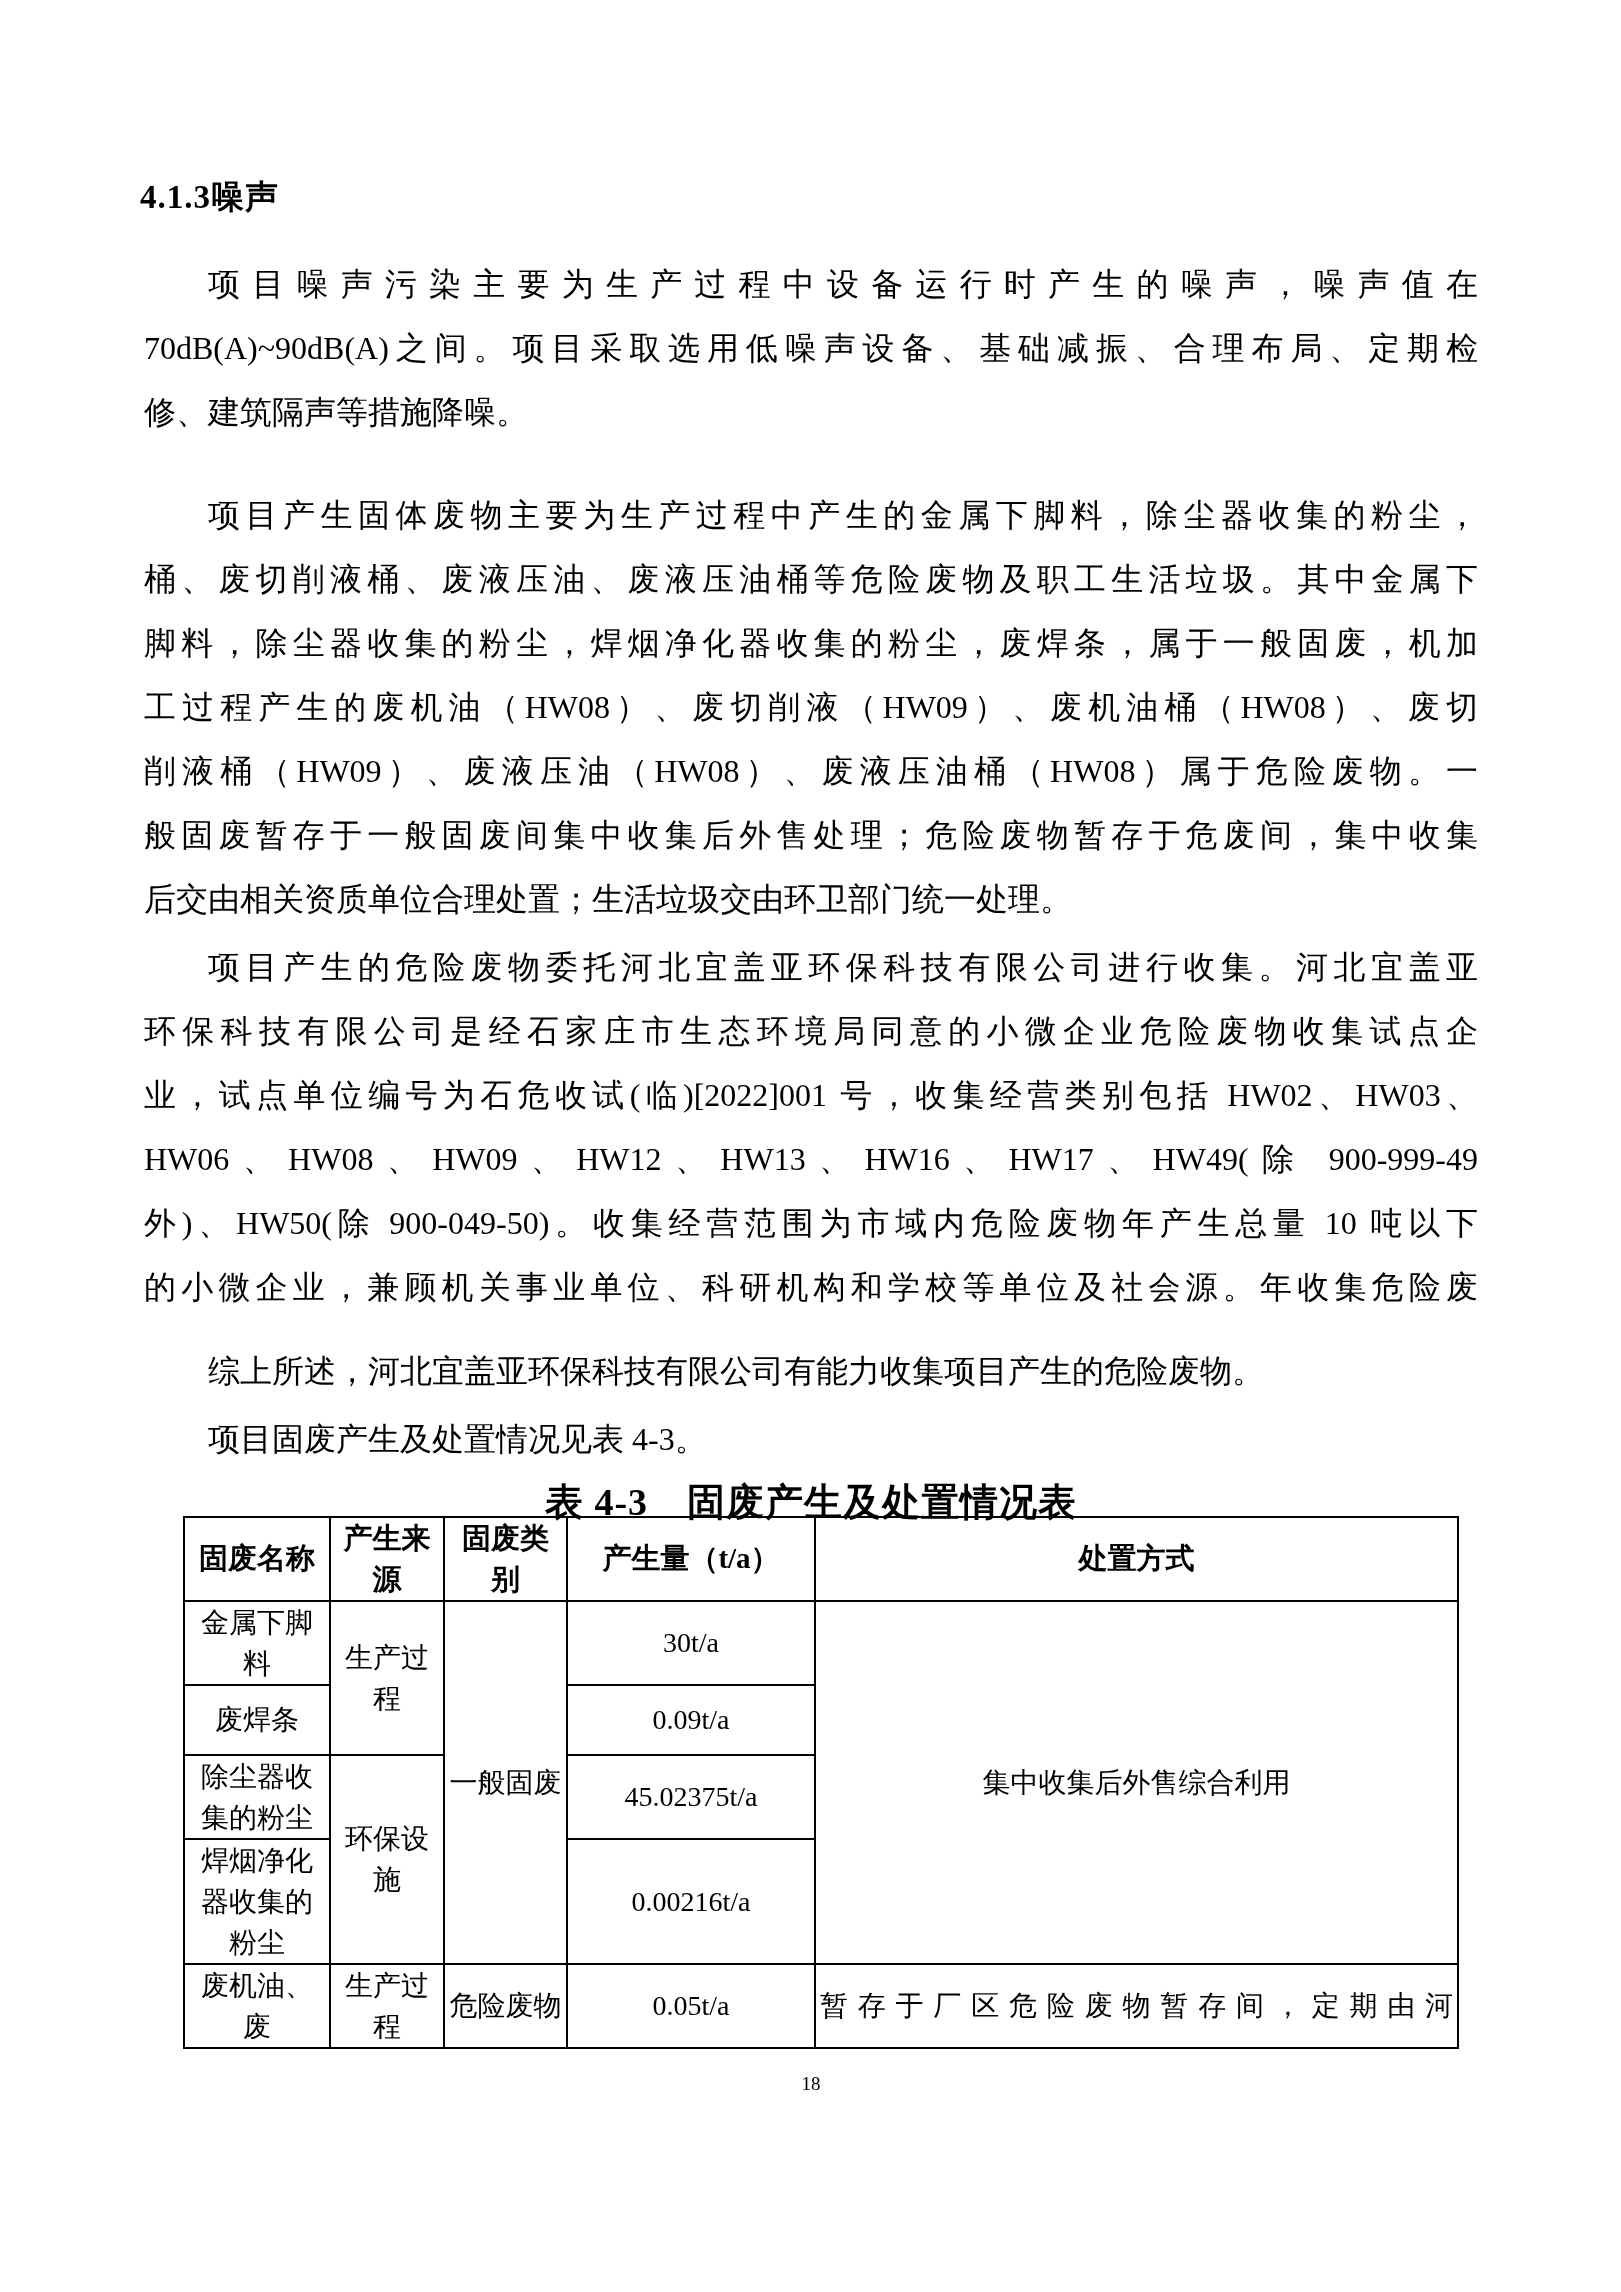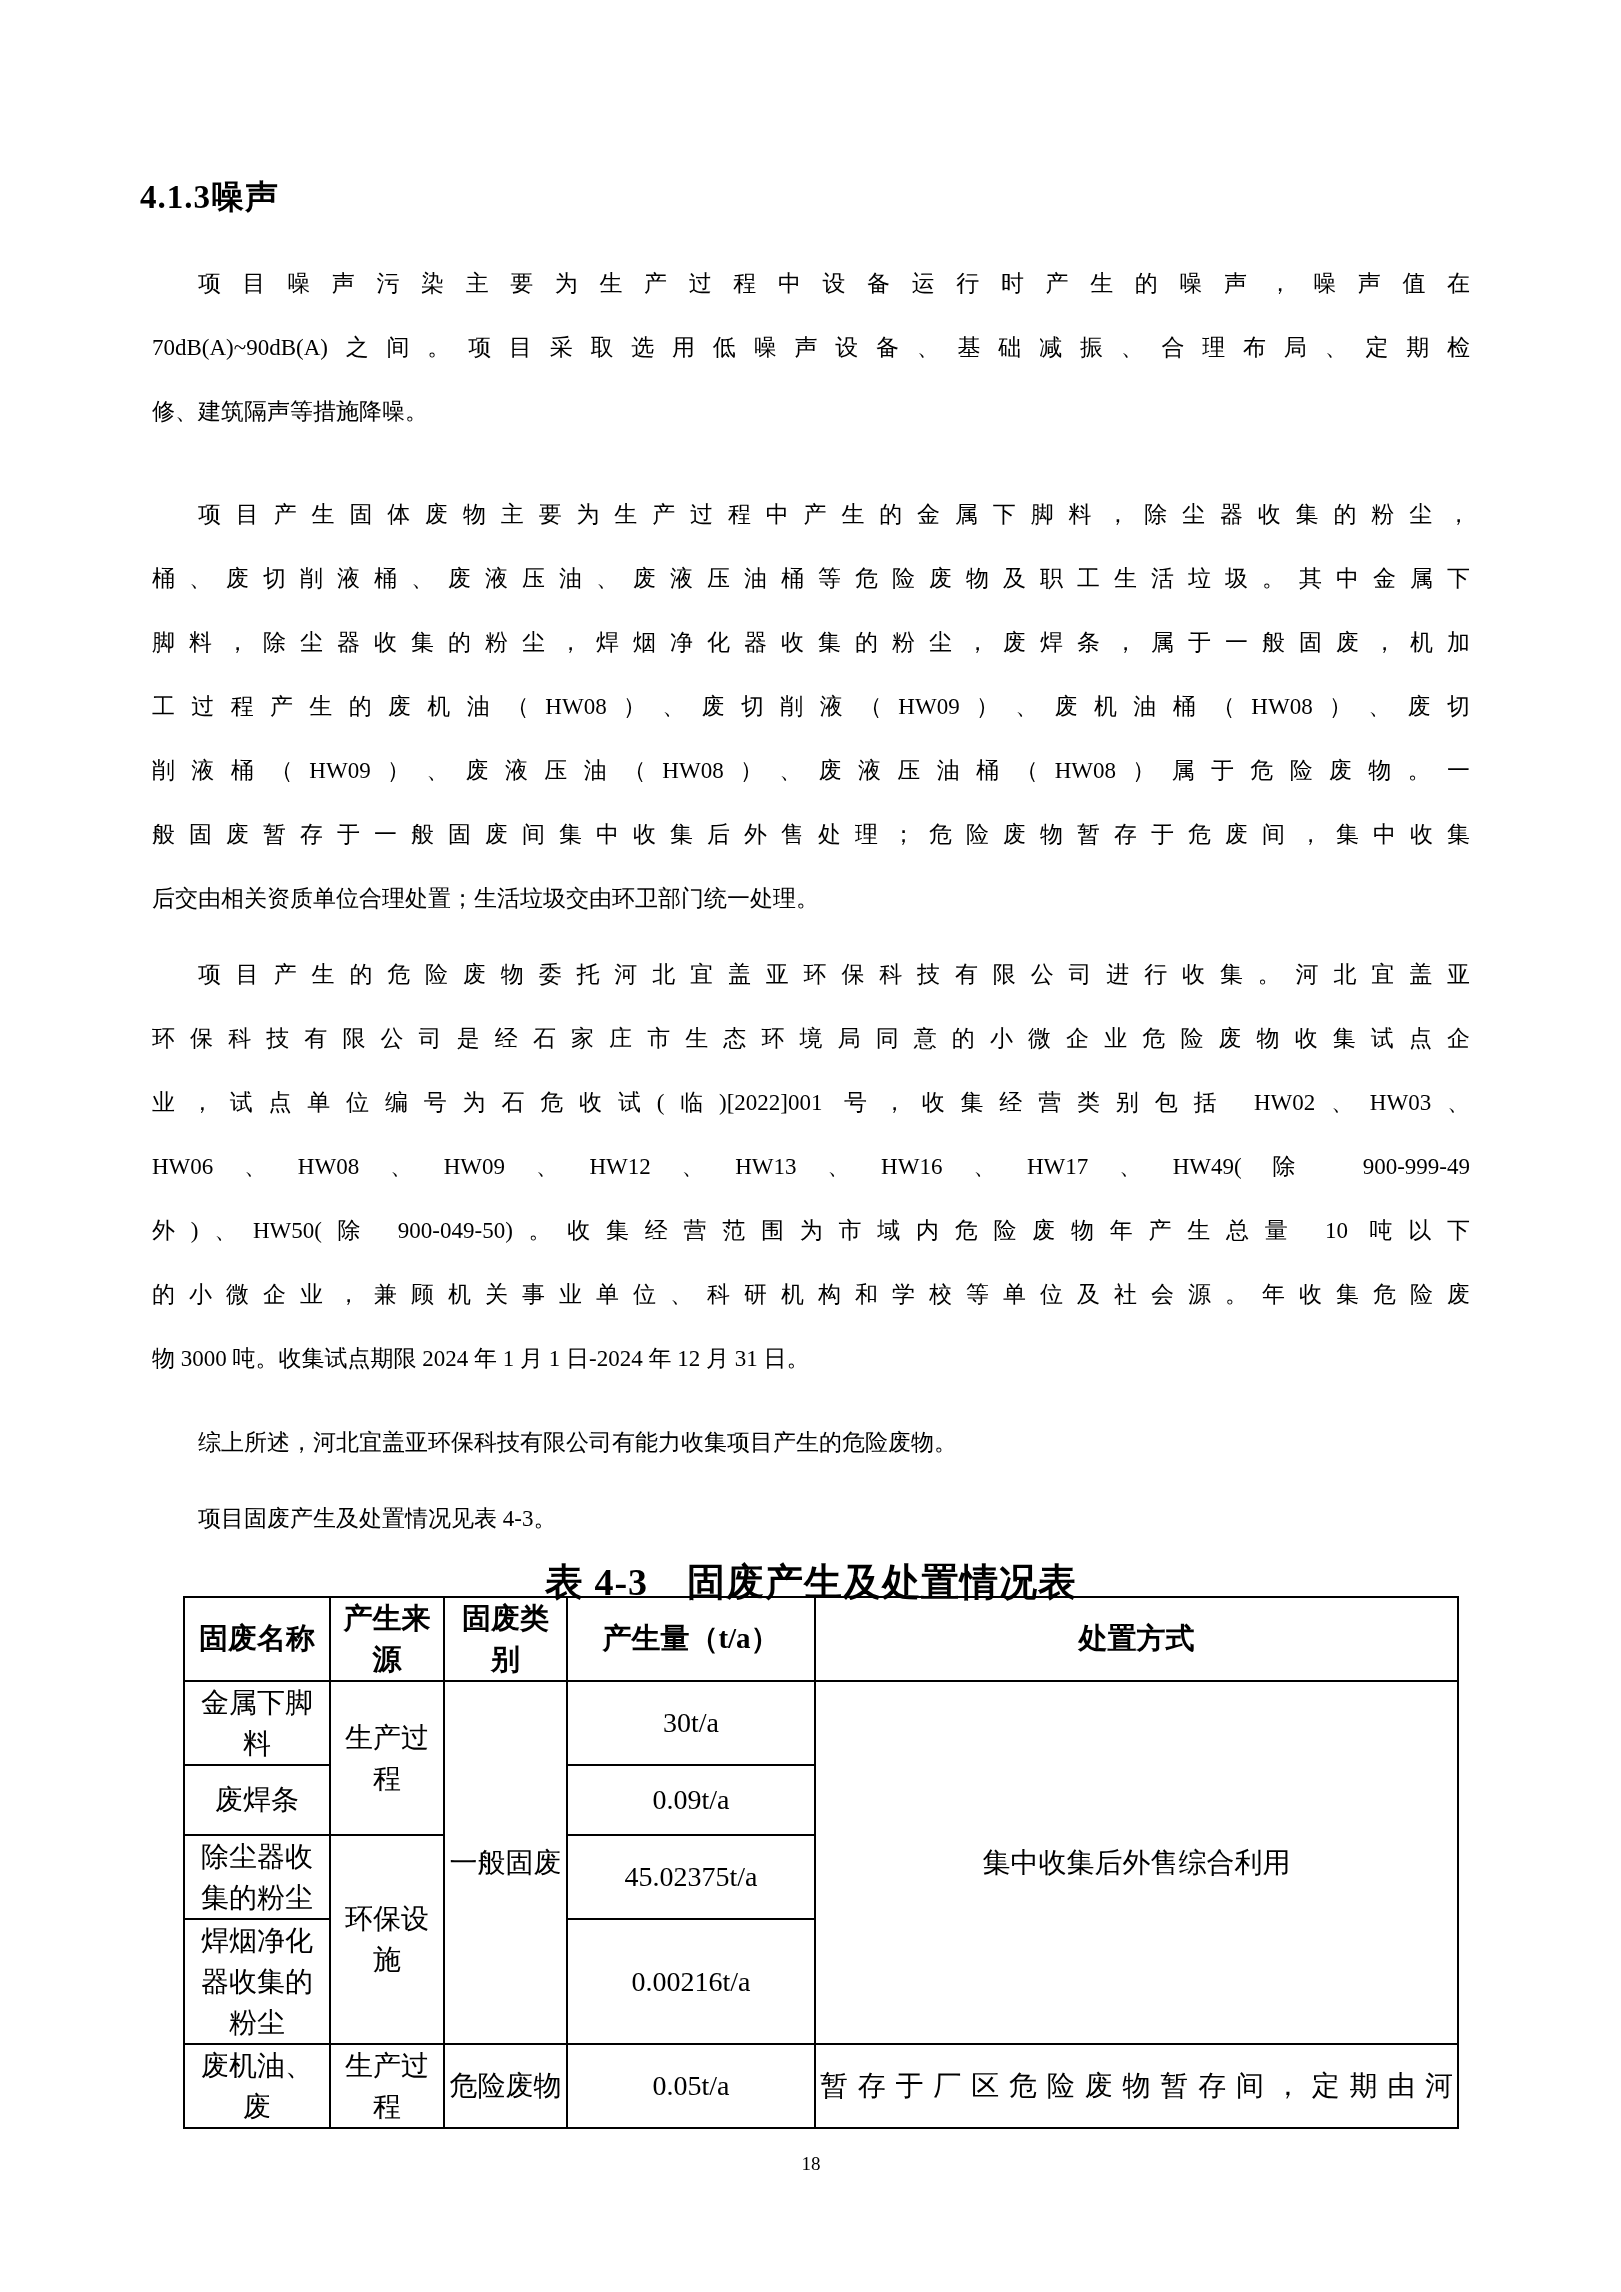--- a/index.html
+++ b/index.html
@@ -18,21 +18,21 @@
   }
   .sec-heading {
     font-size: 33px;
     font-weight: bold;
     line-height: 43px;
     margin: 0;
     letter-spacing: 1px;
   }
   #heading-noise { margin-top: 176px; }
   #heading-solid { margin-top: 0; }
-  .para { font-size: 23px; margin: 12px; }
+  .para { font-size: 32px; margin: 4px; }
   #para-noise { margin-top: 33px; }
   #para-solid-1 { margin-top: 39px; }
   #para-solid-3 { margin-top: 19.6px; }
   .line {
     line-height: 64px;
     text-align: justify;
     text-align-last: justify;
     white-space: normal;
   }
   .line.first { text-indent: 2em; }
@@ -113,21 +113,20 @@
     <div class="line last">后交由相关资质单位合理处置；生活垃圾交由环卫部门统一处理。</div>
   </div>
 
   <div class="para" id="para-solid-2">
     <div class="line first">项目产生的危险废物委托河北宜盖亚环保科技有限公司进行收集。河北宜盖亚</div>
     <div class="line">环保科技有限公司是经石家庄市生态环境局同意的小微企业危险废物收集试点企</div>
     <div class="line">业，试点单位编号为石危收试(临)[2022]001 号，收集经营类别包括 HW02、HW03、</div>
     <div class="line">HW06、HW08、HW09、HW12、HW13、HW16、HW17、HW49(除 900-999-49</div>
     <div class="line">外)、HW50(除 900-049-50)。收集经营范围为市域内危险废物年产生总量 10 吨以下</div>
     <div class="line">的小微企业，兼顾机关事业单位、科研机构和学校等单位及社会源。年收集危险废</div>
-    <div class="line last">物 3000 吨。收集试点期限 2024 年 1 月 1 日-2024 年 12 月 31 日。</div>
   </div>
 
   <div class="para" id="para-solid-3">
     <div class="line first last">综上所述，河北宜盖亚环保科技有限公司有能力收集项目产生的危险废物。</div>
   </div>
 
   <div class="para" id="para-solid-4">
     <div class="line first last">项目固废产生及处置情况见表 4-3。</div>
   </div>
 

